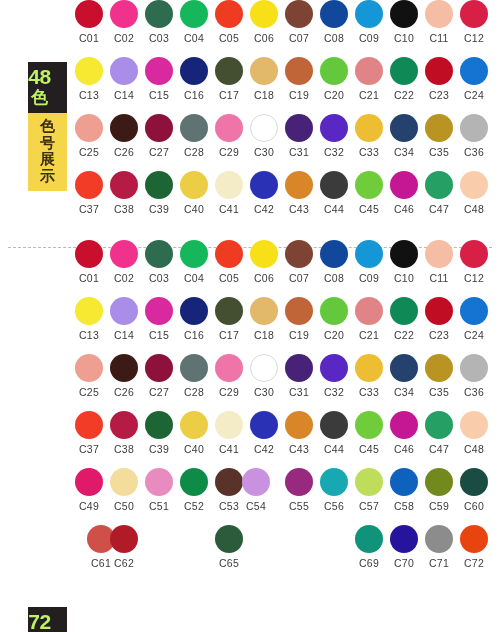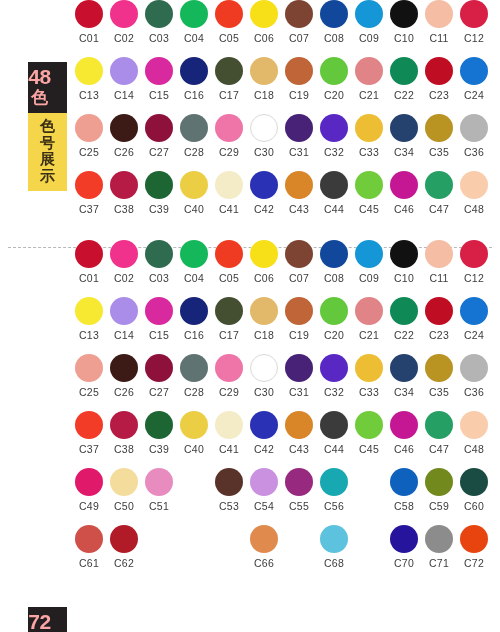--- a/index.html
+++ b/index.html
@@ -35,21 +35,21 @@
     width: 39px;
     display: flex;
     flex-direction: column;
     align-items: stretch;
   }
   .badge-48 { top: 62px; }
   .badge-72 { top: 367px; }
 
   .badge-top {
     background: #231f20;
-    color: #fca5a5;
+    color: #bef264;
     padding: 4px 16px 5px 0;
     text-align: center;
     line-height: 1;
   }
   .badge-num {
     display: block;
     font-size: 21px;
     font-weight: bold;
     letter-spacing: -0.5px;
     line-height: 1.05;
@@ -560,65 +560,73 @@
             <span class="code">C49</span>
           </div>
           <div class="cell" style="left: 35px;">
             <div class="dot" style="background: rgb(244, 221, 156);"></div>
             <span class="code">C50</span>
           </div>
           <div class="cell" style="left: 70px;">
             <div class="dot" style="background: rgb(232, 140, 192);"></div>
             <span class="code">C51</span>
           </div>
+          <div class="cell" style="left: 105px;">
+            <div class="dot" style="background: rgb(14, 139, 71);"></div>
+            <span class="code">C52</span>
+          </div>
           <div class="cell" style="left: 140px;">
             <div class="dot" style="background: rgb(89, 51, 42);"></div>
             <span class="code">C53</span>
           </div>
-          <div class="cell" style="left: 175px;">
+          <div class="cell" style="left: 167px;">
             <div class="dot" style="background: rgb(201, 145, 224);"></div>
             <span class="code">C54</span>
           </div>
           <div class="cell" style="left: 210px;">
             <div class="dot" style="background: rgb(151, 41, 126);"></div>
             <span class="code">C55</span>
           </div>
           <div class="cell" style="left: 245px;">
             <div class="dot" style="background: rgb(23, 168, 178);"></div>
             <span class="code">C56</span>
           </div>
+          <div class="cell" style="left: 280px;">
+            <div class="dot" style="background: rgb(190, 222, 91);"></div>
+            <span class="code">C57</span>
+          </div>
           <div class="cell" style="left: 315px;">
             <div class="dot" style="background: rgb(14, 98, 189);"></div>
             <span class="code">C58</span>
           </div>
           <div class="cell" style="left: 350px;">
             <div class="dot" style="background: rgb(114, 137, 29);"></div>
             <span class="code">C59</span>
           </div>
           <div class="cell" style="left: 385px;">
             <div class="dot" style="background: rgb(26, 76, 67);"></div>
             <span class="code">C60</span>
           </div>
         </div>
         <div class="row">
-          <div class="cell" style="left: 0px;">
+          <div class="cell" style="left: 12px;">
             <div class="dot" style="background: rgb(207, 80, 73);"></div>
             <span class="code">C61</span>
           </div>
           <div class="cell" style="left: 35px;">
             <div class="dot" style="background: rgb(177, 27, 40);"></div>
             <span class="code">C62</span>
           </div>
-          <div class="cell" style="left: 175px;">
-            <div class="dot" style="background: rgb(224, 138, 78);"></div>
-            <span class="code">C66</span>
-          </div>
-          <div class="cell" style="left: 245px;">
-            <div class="dot" style="background: rgb(92, 194, 221);"></div>
-            <span class="code">C68</span>
+          <div class="cell" style="left: 140px;">
+            <div class="dot" style="background: rgb(44, 91, 60);"></div>
+            <span class="code">C65</span>
+          </div>
+          <div class="cell" style="left: 280px;">
+            <div class="dot" style="background: rgb(17, 147, 123);"></div>
+            <span class="code">C69</span>
           </div>
           <div class="cell" style="left: 315px;">
             <div class="dot" style="background: rgb(39, 20, 156);"></div>
             <span class="code">C70</span>
           </div>
           <div class="cell" style="left: 350px;">
             <div class="dot" style="background: rgb(140, 140, 140);"></div>
             <span class="code">C71</span>
           </div>
           <div class="cell" style="left: 385px;">

